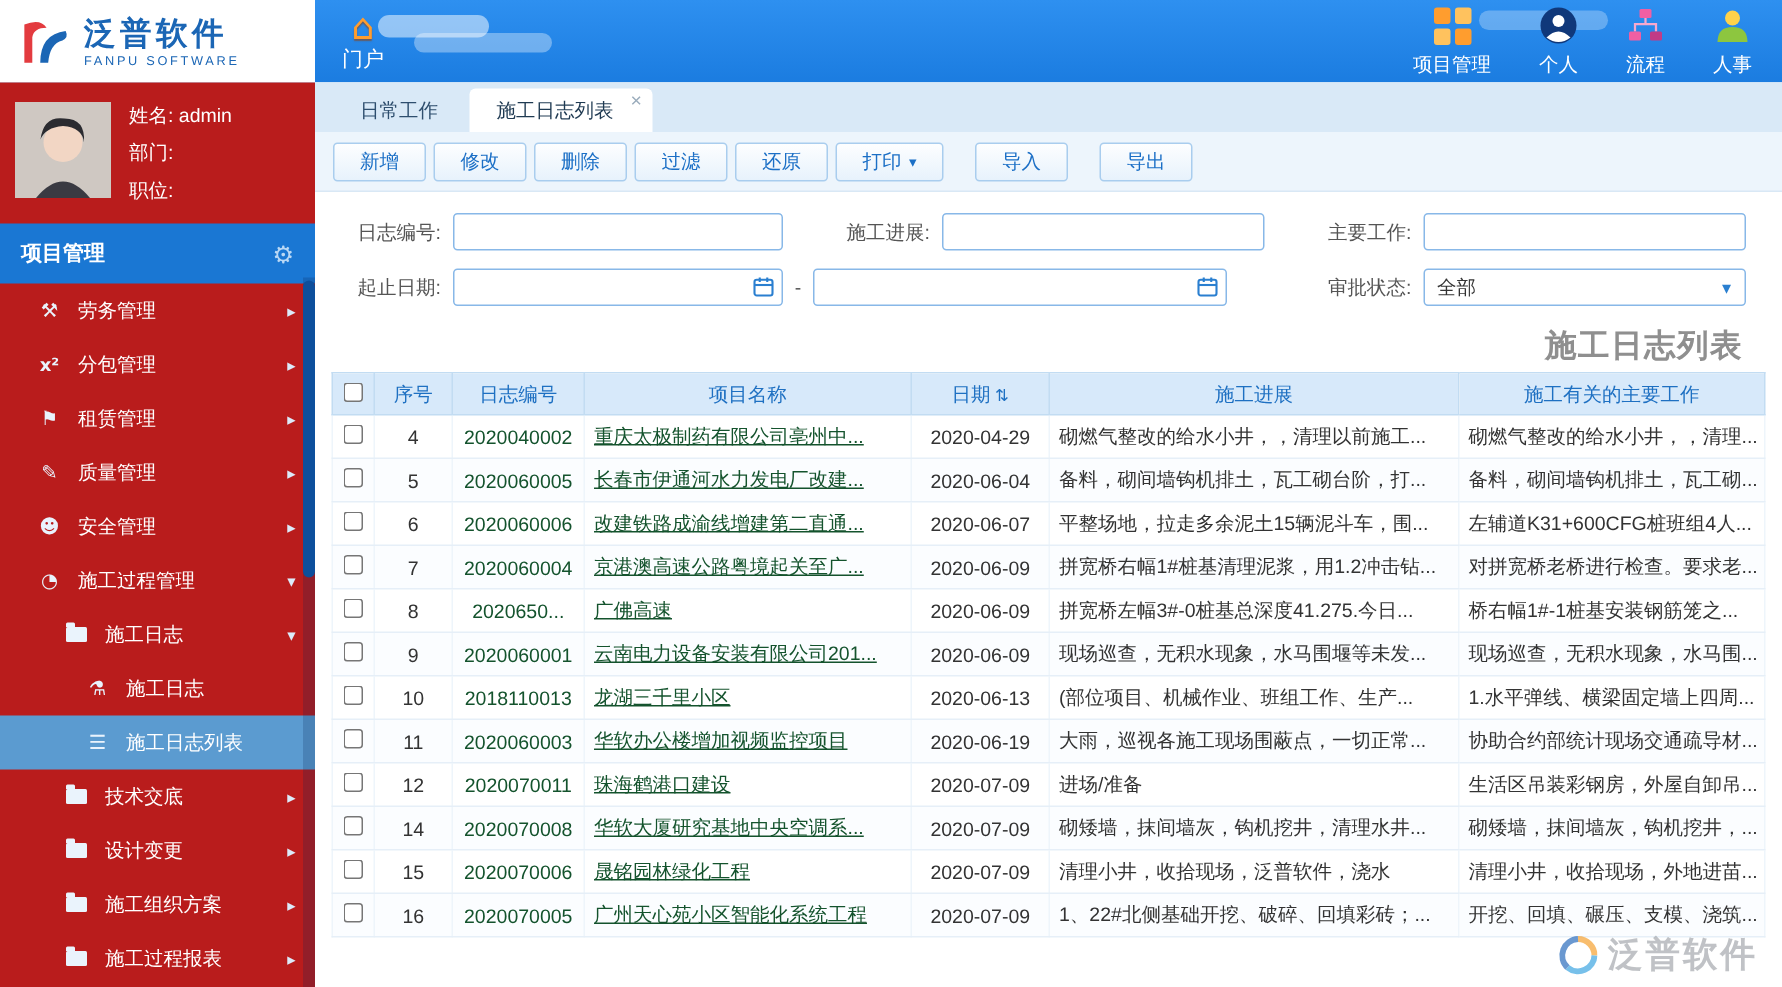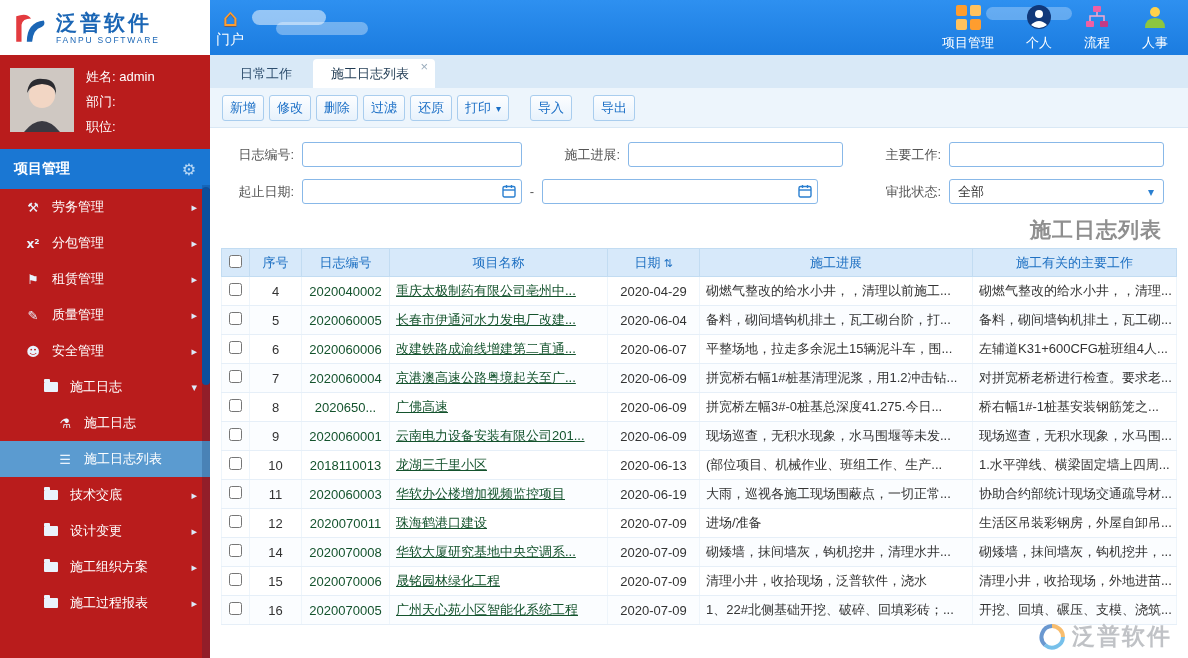--- a/index.html
+++ b/index.html
@@ -11,21 +11,21 @@
 
   
   .topbar { height:55px; flex:0 0 55px; display:flex; align-items:stretch;
             background:linear-gradient(180deg,#2e90f0,#1b7ce0); position:relative; }
   .logo { width:210px; flex:0 0 210px; background:#fff; display:flex; align-items:center;
           padding-left:12px; gap:8px; cursor:pointer; }
   .logo-txt { display:flex; flex-direction:column; gap:1px; }
   .logo-title { font-size:21px; font-weight:bold; color:#1b66b5; letter-spacing:3px; line-height:23px; }
   .logo-sub { font-size:8.5px; color:#1b66b5; letter-spacing:1.8px; }
   .portal { display:flex; flex-direction:column; align-items:center; justify-content:center;
-            margin-left:6px; color:#fff; gap:1px; z-index:2; cursor:pointer; }
+            margin-left:18px; color:#fff; gap:1px; z-index:2; cursor:pointer; }
   .portal-ico { font-size:24px; line-height:24px; color:#ff9d2e; text-shadow:0 1px 1px rgba(150,60,0,.6); }
   .portal-label { font-size:14px; }
   .cloud { position:absolute; background:rgba(255,255,255,.5); border-radius:20px; }
   .cloud.c1 { left:252px; top:10px; width:74px; height:15px; }
   .cloud.c2 { left:276px; top:22px; width:92px; height:13px; background:rgba(255,255,255,.35); }
   .cloud.c3 { left:986px; top:7px; width:86px; height:13px; background:rgba(255,255,255,.28); }
   .top-nav { margin-left:auto; display:flex; align-items:center; gap:32px; padding-right:20px; z-index:2; }
   .nav-item { display:flex; flex-direction:column; align-items:center; gap:3px; color:#fff;
               font-size:13px; cursor:pointer; }
   .nav-ico-box { height:27px; display:flex; align-items:center; }
@@ -79,21 +79,21 @@
   
   .main { flex:1; display:flex; flex-direction:column; background:#fff; position:relative; min-width:0; }
   .tabbar { height:33px; flex:0 0 33px; background:#d9e9f7; display:flex; align-items:flex-end;
             padding-left:12px; gap:3px; }
   .tab { height:29px; line-height:29px; padding:0 18px; font-size:13px; color:#2e4e6e; cursor:pointer; }
   .tab.active { background:#fff; border-radius:4px 4px 0 0; color:#1f3a52; position:relative; padding-right:26px; }
   .tab-close { position:absolute; top:0px; right:7px; font-size:13px; color:#9aacbc; line-height:16px; cursor:pointer; }
 
   .toolbar { height:40px; flex:0 0 40px; background:#edf5fc; border-bottom:1px solid #d9e8f5;
              display:flex; align-items:center; padding-left:12px; gap:5px; }
-  .tb-btn { height:26px; padding:0 7px; background:linear-gradient(180deg,#fdfeff,#e7f2fc);
+  .tb-btn { height:26px; padding:0 17px; background:linear-gradient(180deg,#fdfeff,#e7f2fc);
             border:1px solid #a9cdee; border-radius:3px; color:#1b6fc6; font-size:13px;
             display:flex; align-items:center; gap:5px; cursor:pointer; font-family:inherit; }
   .tb-gap { margin-left:16px; }
   .tb-btn .caret::before { font-size:10px; color:#1b6fc6; }
 
   .filters { padding:8px 12px 2px; }
   .f-row { display:flex; align-items:center; height:37px; }
   .f-label { width:72px; text-align:right; color:#555; margin-right:8px; white-space:nowrap; }
   .f-input { width:220px; height:25px; border:1px solid #88b8e8; border-radius:3px; padding:0 6px;
              font-size:13px; font-family:inherit; color:#333; }
@@ -246,20 +246,25 @@
         </div>
         <div class="menu-item lvl1">
           <span class="mi-ico ico g-quality"></span>
           <span>质量管理</span>
           <span class="arr ico arr-r"></span>
         </div>
         <div class="menu-item lvl1">
           <span class="mi-ico ico g-safety"></span>
           <span>安全管理</span>
           <span class="arr ico arr-r"></span>
+        </div>
+        <div class="menu-item lvl1">
+          <span class="mi-ico ico g-process"></span>
+          <span>施工过程管理</span>
+          <span class="arr ico arr-d"></span>
         </div>
         <div class="menu-item lvl2">
           <span class="folder"></span>
           <span>施工日志</span>
           <span class="arr ico arr-d"></span>
         </div>
         <div class="menu-item lvl3">
           <span class="mi-ico ico g-log"></span>
           <span>施工日志</span>
         </div>

